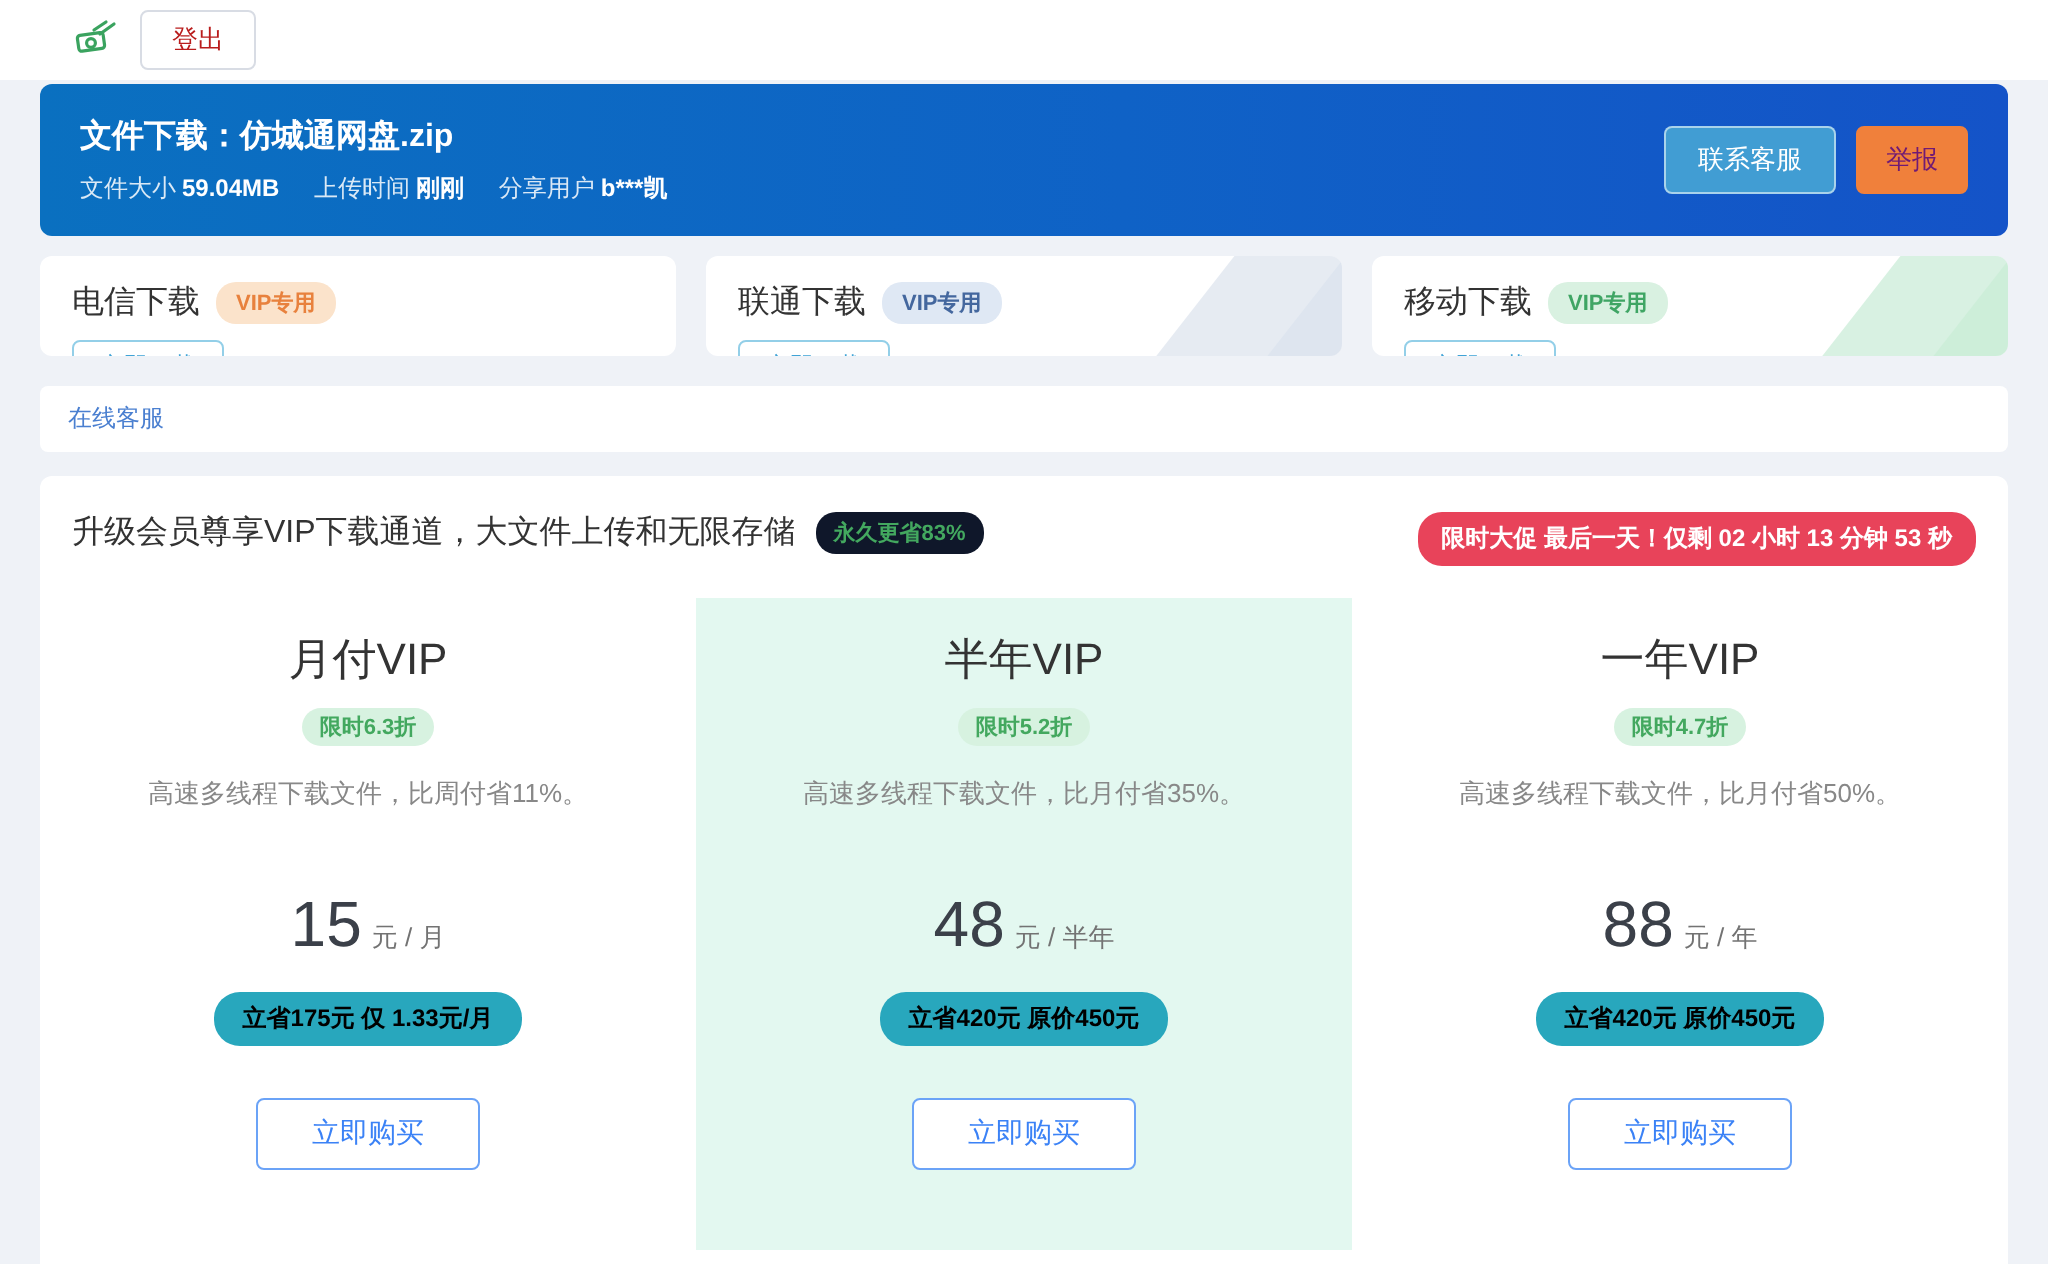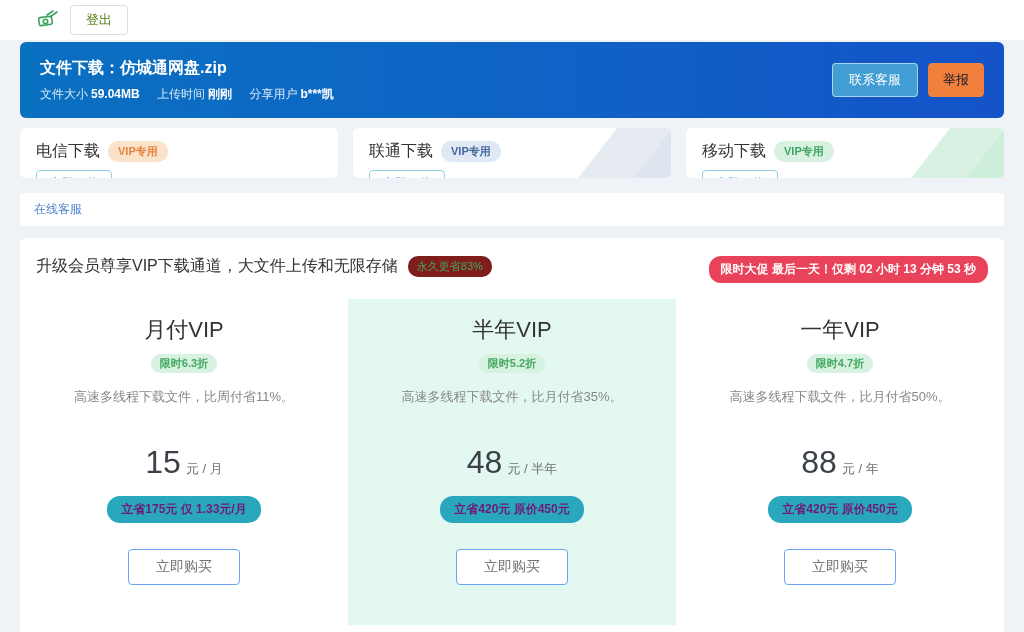--- a/index.html
+++ b/index.html
@@ -15,21 +15,21 @@
     display:flex; align-items:center; justify-content:space-between;
     padding:0 30px 0 36px;
   }
   .logo { display:flex; align-items:center; gap:7px; cursor:pointer; }
   .logo svg { width:26px; height:22px; }
   .logo-text { font-size:18px; font-weight:bold; color:#2575d6; letter-spacing:1px; }
   .topbar-right { display:flex; align-items:center; gap:10px; }
   .cash-icon svg { width:24px; height:22px; display:block; }
   .logout-btn {
     background:#fff; border:1px solid #d8dce4; border-radius:4px;
-    font-size:13px; color:#4d7c0f; padding:5px 15px; cursor:pointer;
+    font-size:13px; color:#b91c1c; padding:5px 15px; cursor:pointer;
     font-family:inherit;
   }
   
   .page { padding:2px 20px 0; }
   .banner {
     height:76px; border-radius:6px;
     background:linear-gradient(90deg,#0a70c0 0%,#0f62c6 55%,#1453c8 100%);
     display:flex; align-items:center; justify-content:space-between;
     padding:0 20px; color:#fff;
   }
@@ -37,21 +37,21 @@
   .banner-meta { font-size:12px; margin-top:7px; color:rgba(255,255,255,.85); }
   .banner-meta b { color:#fff; margin-left:3px; }
   .banner-meta .sep { display:inline-block; width:14px; }
   .banner-actions { display:flex; gap:10px; }
   .btn-contact {
     background:#419dd3; border:1px solid rgba(255,255,255,.55); border-radius:4px;
     color:#fff; font-size:13px; padding:7px 16px; cursor:pointer; font-family:inherit;
   }
   .btn-report {
     background:#f0803b; border:1px solid #f0803b; border-radius:4px;
-    color:#0f172a; font-size:13px; padding:7px 14px; cursor:pointer; font-family:Liberation Mono, monospace;
+    color:#701a75; font-size:13px; padding:7px 14px; cursor:pointer; font-family:Liberation Mono, monospace;
   }
   
   .dl-cards { display:flex; gap:15px; margin-top:10px; }
   .dl-card {
     flex:1; background:#fff; border-radius:6px; height:50px;
     padding:13px 16px; position:relative; overflow:hidden;
   }
   .dl-card-head { display:flex; align-items:center; gap:8px; position:relative; z-index:2; }
   .dl-card-title { font-size:16px; color:#333; }
   .vip-badge {
@@ -85,49 +85,49 @@
   .service-link { color:#4a7fd0; text-decoration:none; cursor:pointer; }
   
   .vip-panel { margin-top:12px; background:#fff; border-radius:6px; padding-bottom:28px; }
   .vip-head {
     display:flex; justify-content:space-between; align-items:flex-start;
     padding:18px 16px 12px;
   }
   .vip-title-wrap { display:flex; align-items:center; }
   .vip-title { font-size:16px; color:#333; }
   .save-badge {
-    margin-left:10px; background:#7f1d1d; color:#43a85f;
-    font-size:11px; font-weight:normal; padding:3px 9px; border-radius:10px;
+    margin-left:10px; background:#0f172a; color:#43a85f;
+    font-size:11px; font-weight:bold; padding:3px 9px; border-radius:10px;
   }
   .countdown {
     background:#e8435a; color:#fff; font-size:12px; font-weight:bold;
     padding:5px 12px; border-radius:12px;
   }
   .plans { display:flex; margin-top:4px; }
   .plan { flex:1; text-align:center; padding:16px 20px 40px; }
   .plan.highlight { background:#e3f8f0; }
   .plan-name { font-size:22px; color:#333; }
   .plan-discount {
     display:inline-block; margin-top:9px;
     background:#d7f2e0; color:#43a85f; font-size:11px; font-weight:bold;
     padding:2px 9px; border-radius:10px;
   }
   .plan-desc { font-size:13px; color:#888; margin-top:15px; }
   .plan-price-row { margin-top:38px; color:#3b4049; }
   .plan-price { font-size:32px; }
   .plan-unit { font-size:13px; color:#737373; margin-left:5px; }
   .plan-save {
     display:inline-block; margin-top:15px;
-    background:#28a7bd; color:#701a75; font-size:12px; font-weight:bold;
+    background:#28a7bd; color:#000000; font-size:12px; font-weight:bold;
     padding:5px 14px; border-radius:13px;
   }
   .plan-buy {
     display:block; margin:26px auto 0;
     background:#fff; border:1px solid #6ba3f7; border-radius:4px;
-    color:#737373; font-size:14px; padding:8px 27px; cursor:pointer; font-family:inherit;
+    color:#3b82f6; font-size:14px; padding:8px 27px; cursor:pointer; font-family:inherit;
   }
 </style>
 </head>
 <body>
 
 <header class="topbar">
   <div class="topbar-right">
     <span class="cash-icon">
       <svg viewBox="0 0 24 22">
         <g fill="none" stroke="#3aa35f" stroke-width="1.6" stroke-linecap="round">

